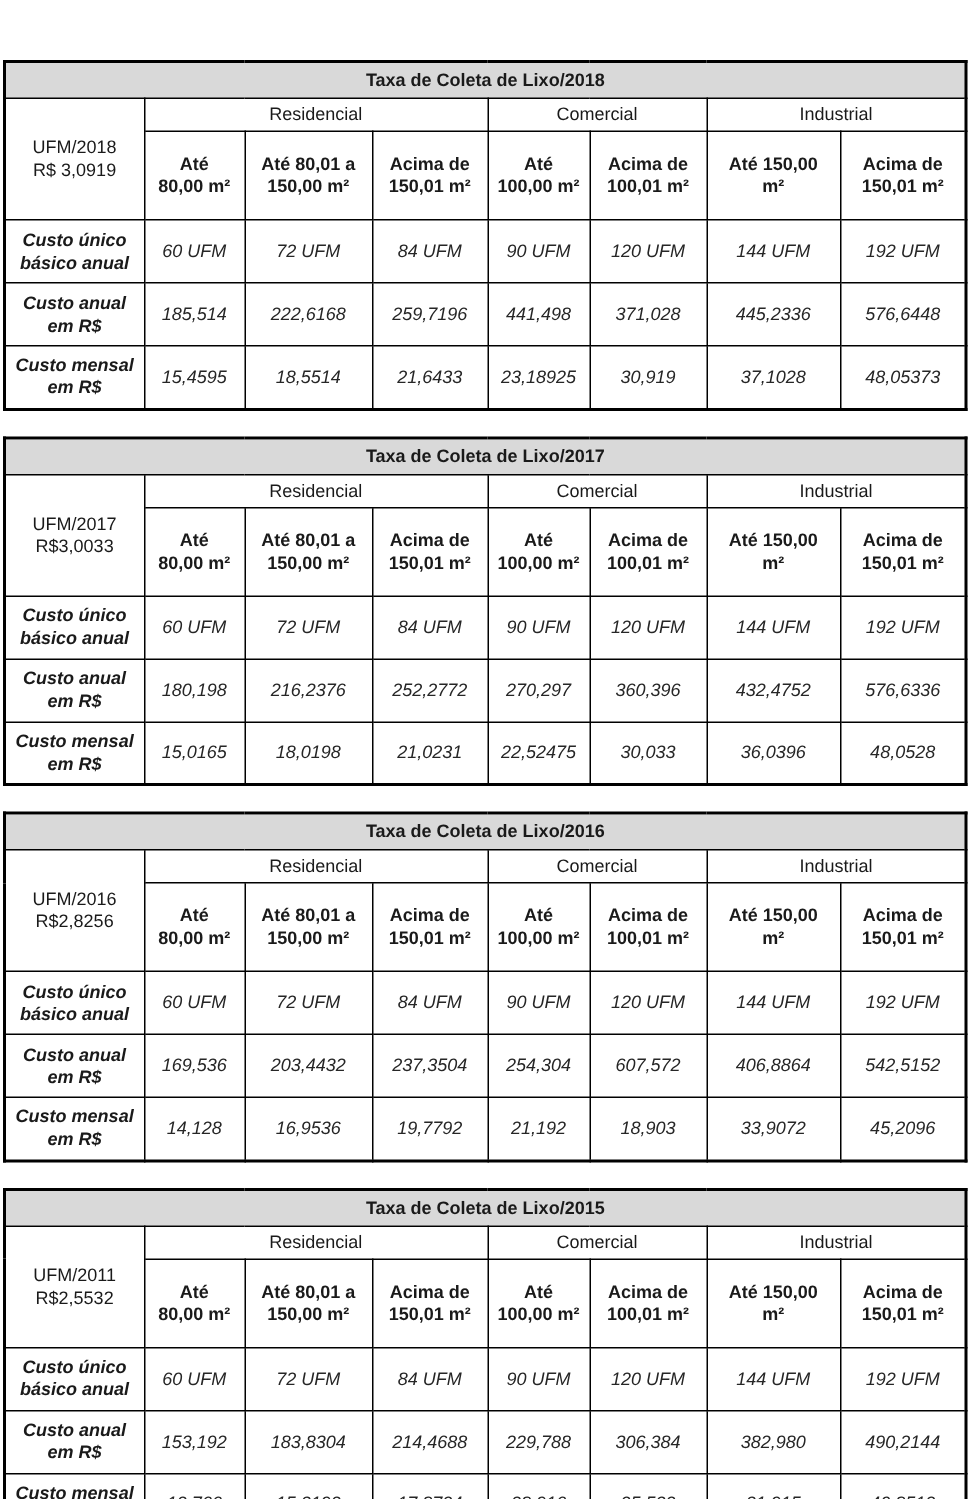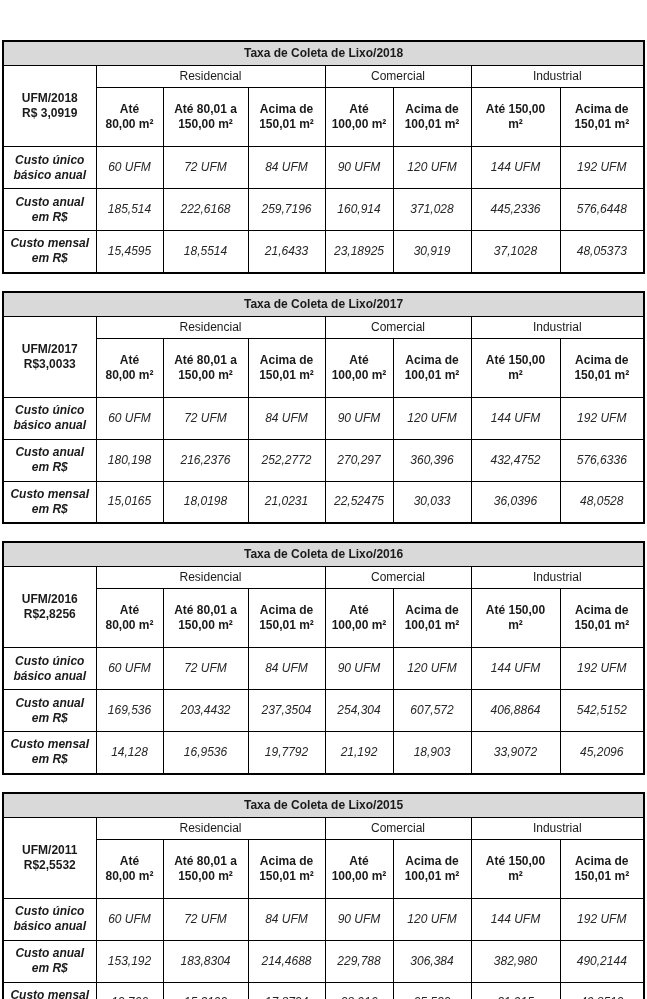--- a/index.html
+++ b/index.html
@@ -31,21 +31,21 @@
     overflow: hidden;
   }
   td.title-cell {
     background: #d9d9d9;
     font-weight: bold;
     font-size: 13px;
     height: 21px;
     border-bottom: 2px solid #000000;
   }
   td.ufm-cell {
-    font-weight: bold;
+    font-weight: normal;
     font-size: 12.5px;
     white-space: pre-line;
   }
   td.group-cell {
     font-weight: normal;
     font-size: 12.5px;
     height: 19px;
   }
   tr.range-row td {
     font-weight: bold;
@@ -117,21 +117,21 @@
         <td class="value-cell">120 UFM</td>
         <td class="value-cell">144 UFM</td>
         <td class="value-cell">192 UFM</td>
       </tr>
       <tr class="data-row">
         <td class="row-label">Custo anual
 em R$</td>
         <td class="value-cell">185,514</td>
         <td class="value-cell">222,6168</td>
         <td class="value-cell">259,7196</td>
-        <td class="value-cell">160,914</td>
+        <td class="value-cell">441,498</td>
         <td class="value-cell">371,028</td>
         <td class="value-cell">445,2336</td>
         <td class="value-cell">576,6448</td>
       </tr>
       <tr class="data-row">
         <td class="row-label">Custo mensal
 em R$</td>
         <td class="value-cell">15,4595</td>
         <td class="value-cell">18,5514</td>
         <td class="value-cell">21,6433</td>

